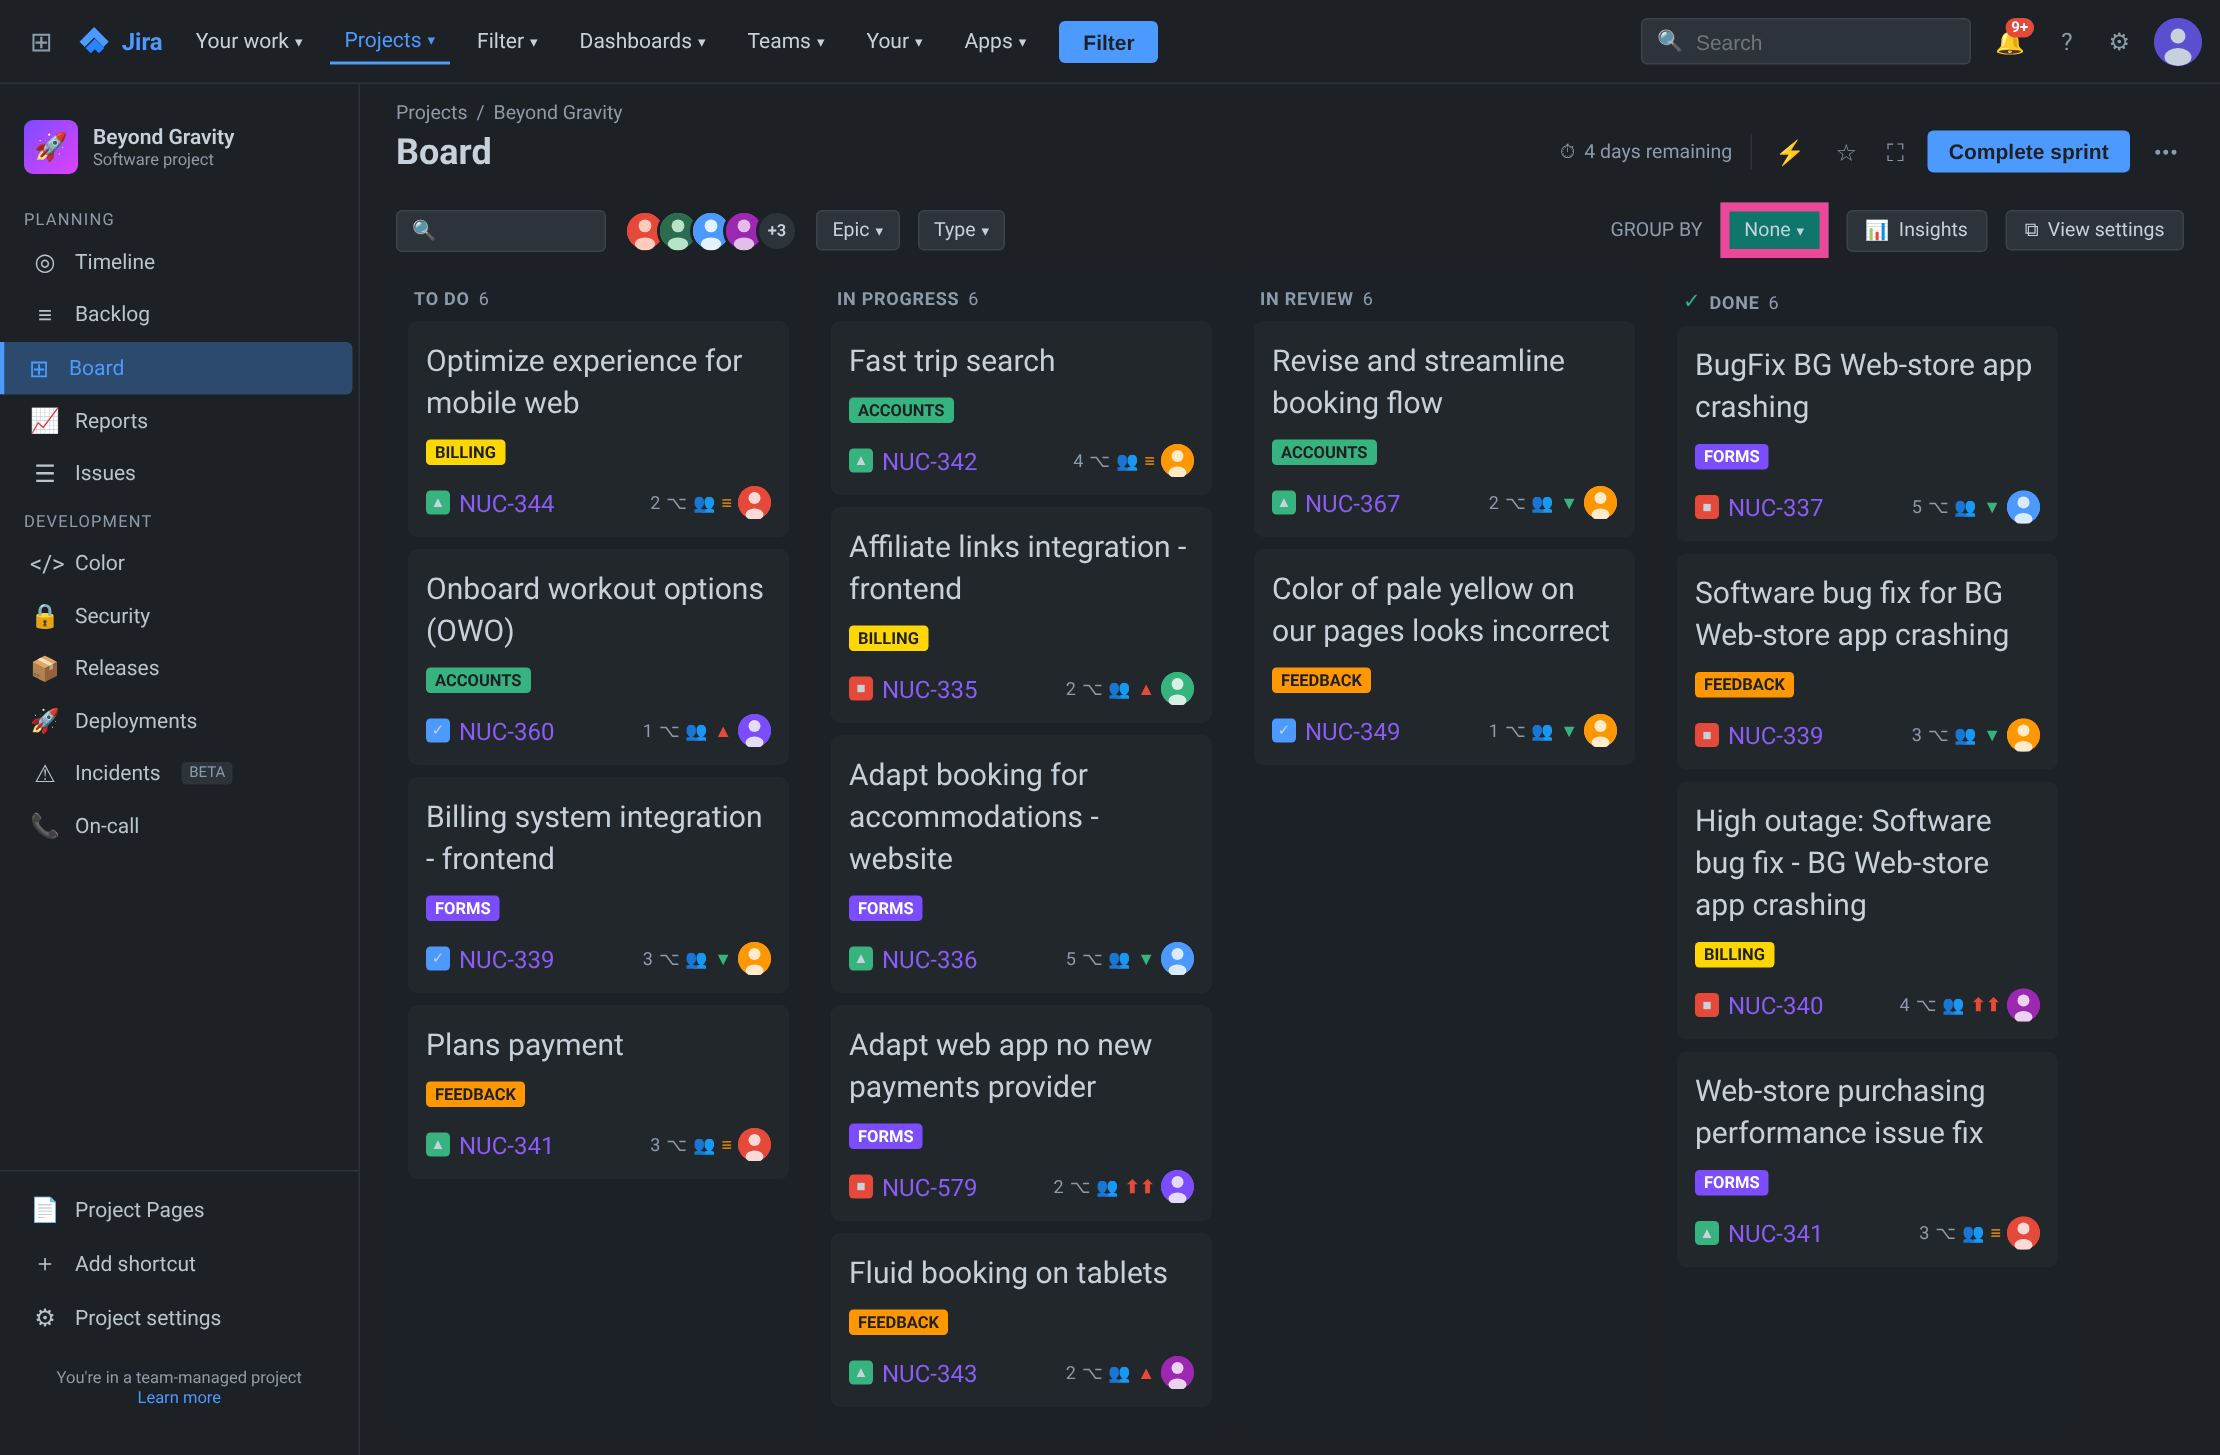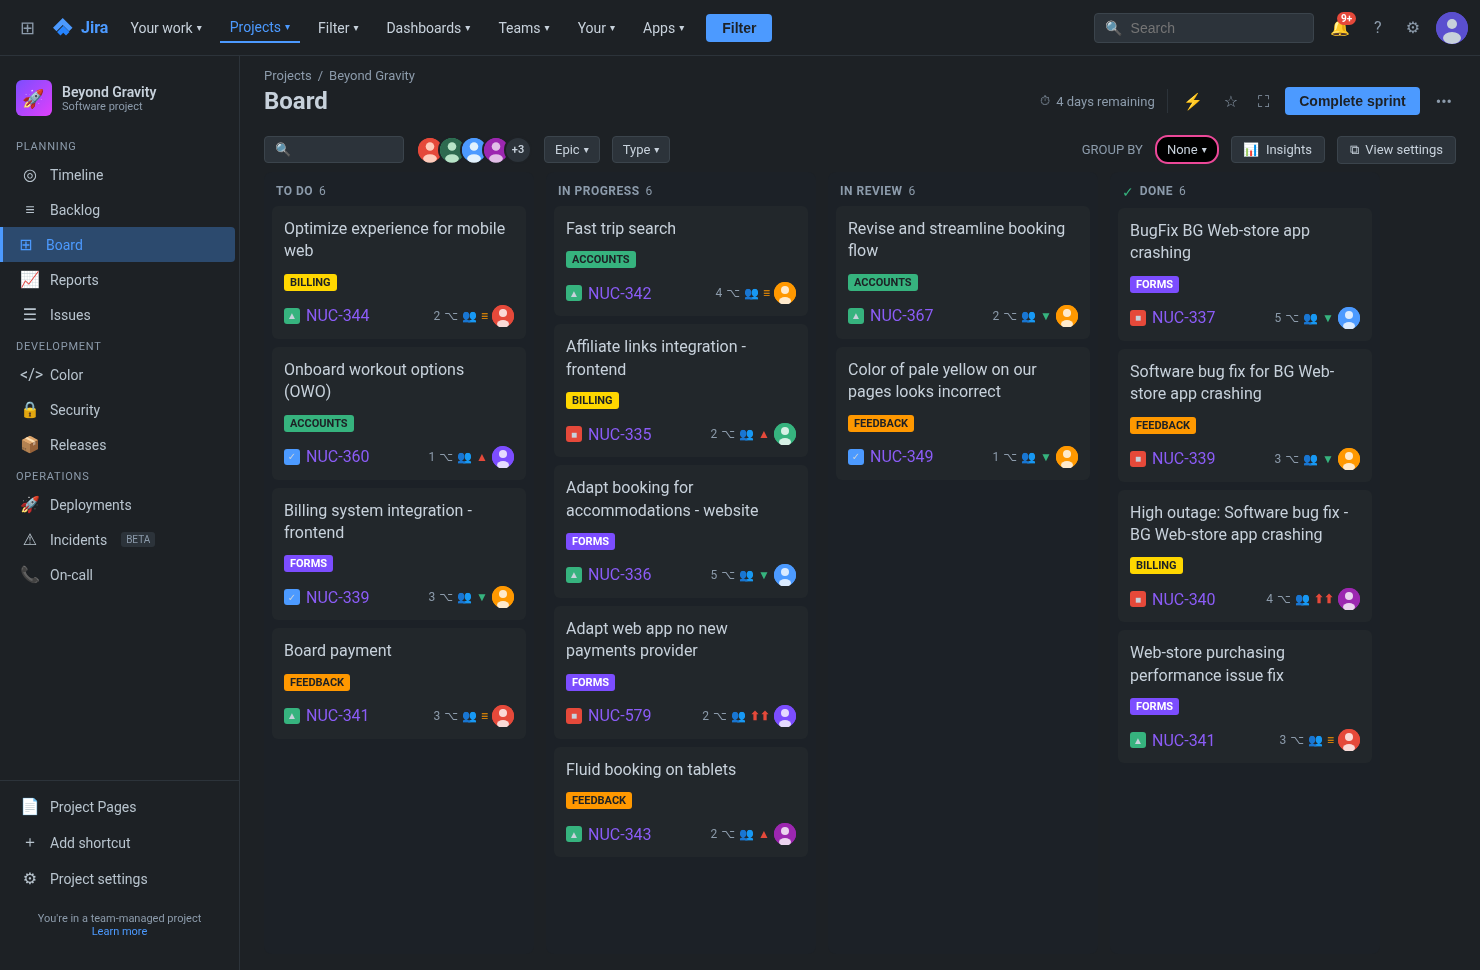--- a/index.html
+++ b/index.html
@@ -55,36 +55,36 @@
     .board-toolbar { padding: 8px 24px; display: flex; align-items: center; gap: 12px; }
     .search-box { background: #2c333a; border: 1px solid #3b444c; border-radius: 4px; display: flex; align-items: center; padding: 5px 10px; gap: 6px; width: 140px; }
     .search-box input { background: transparent; border: none; color: #c7d1db; font-size: 13px; outline: none; width: 100%; }
     .avatars { display: flex; align-items: center; }
     .avatar-sm { width: 28px; height: 28px; border-radius: 50%; border: 2px solid #1d2125; margin-left: -6px; display: flex; align-items: center; justify-content: center; font-size: 11px; font-weight: 600; cursor: pointer; flex-shrink: 0; }
     .avatar-sm:first-child { margin-left: 0; }
     .avatar-count { background: #2c333a; color: #c7d1db; font-size: 11px; }
     .filter-btn { background: #2c333a; border: 1px solid #3b444c; color: #c7d1db; font-size: 13px; padding: 5px 10px; border-radius: 4px; cursor: pointer; display: flex; align-items: center; gap: 4px; }
     .toolbar-spacer { flex: 1; }
     .group-by { display: flex; align-items: center; gap: 8px; font-size: 13px; color: #8c9bab; }
-    .group-by-select { background: #000000; border: 2px solid #ec4899; color: #c7d1db; font-size: 13px; padding: 5px 10px; border-radius: 13px; cursor: pointer; display: flex; align-items: center; gap: 4px; }
+    .group-by-select { background: #0f766e; border: 6px solid #ec4899; color: #c7d1db; font-size: 13px; padding: 5px 10px; border-radius: 0; cursor: pointer; display: flex; align-items: center; gap: 4px; }
     .insights-btn { background: #2c333a; border: 1px solid #3b444c; color: #c7d1db; font-size: 13px; padding: 5px 12px; border-radius: 4px; cursor: pointer; display: flex; align-items: center; gap: 6px; }
     .view-settings-btn { background: #2c333a; border: 1px solid #3b444c; color: #c7d1db; font-size: 13px; padding: 5px 12px; border-radius: 4px; cursor: pointer; display: flex; align-items: center; gap: 6px; }
 
     
     .board { display: flex; gap: 12px; padding: 0 24px 16px; flex: 1; overflow-x: auto; overflow-y: hidden; }
     .column { background: #1c2127; border-radius: 8px; width: 270px; min-width: 270px; display: flex; flex-direction: column; max-height: 100%; }
-    .column-header { padding: 12px 12px 8px; display: flex; align-items: flex-start; gap: 6px; flex-shrink: 0; }
+    .column-header { padding: 12px 12px 8px; display: flex; align-items: flex-end; gap: 6px; flex-shrink: 0; }
     .column-title { font-size: 12px; font-weight: 700; color: #8c9bab; text-transform: uppercase; letter-spacing: 0.5px; }
     .column-count { font-size: 12px; color: #8c9bab; }
     .column-check { color: #36b37e; font-size: 14px; }
     .column-cards { padding: 0 8px 8px; overflow-y: auto; flex: 1; display: flex; flex-direction: column; gap: 8px; }
 
     
     .card { background: #22272b; border-radius: 6px; padding: 12px; cursor: pointer; }
-    .card-title { font-size: 16px; color: #c7d1db; margin-bottom: 8px; line-height: 1.4; }
+    .card-title { font-size: 20px; color: #c7d1db; margin-bottom: 8px; line-height: 1.4; }
     .card-label { display: inline-block; font-size: 11px; font-weight: 700; padding: 2px 6px; border-radius: 3px; margin-bottom: 8px; text-transform: uppercase; }
     .label-billing { background: #ffd700; color: #1d2125; }
     .label-accounts { background: #36b37e; color: #1d2125; }
     .label-forms { background: #7c4dff; color: white; }
     .label-feedback { background: #ff9800; color: #1d2125; }
     .card-footer { display: flex; align-items: center; gap: 6px; margin-top: 6px; }
     .card-type-icon { width: 16px; height: 16px; border-radius: 3px; display: flex; align-items: center; justify-content: center; font-size: 10px; flex-shrink: 0; }
     .card-id { font-size: 16px; color: #8b5cf6; }
     .card-meta { display: flex; align-items: center; gap: 4px; margin-left: auto; }
     .card-num { font-size: 12px; color: #8c9bab; }
@@ -215,21 +215,20 @@
     </div>
     <div class="sidebar-item">
       <span class="sidebar-icon">🔒</span>
       <span>Security</span>
     </div>
     <div class="sidebar-item">
       <span class="sidebar-icon">📦</span>
       <span>Releases</span>
     </div>
 
-    <div class="sidebar-section-label">OPERATIONS</div>
 
     <div class="sidebar-item">
       <span class="sidebar-icon">🚀</span>
       <span>Deployments</span>
     </div>
     <div class="sidebar-item">
       <span class="sidebar-icon">⚠</span>
       <span>Incidents</span>
       <span class="beta-badge">BETA</span>
     </div>
@@ -414,21 +413,21 @@
             <svg width="22" height="22" viewBox="0 0 22 22">
                       <circle cx="11" cy="11" r="11" fill="#ff9800"></circle>
                       <circle cx="11" cy="8" r="4" fill="rgba(255,255,255,0.8)"></circle>
                       <ellipse cx="11" cy="19" rx="6" ry="4" fill="rgba(255,255,255,0.8)"></ellipse>
                     </svg>
           </div>
         </div>
       </div>
     </div>
             <div class="card">
-      <div class="card-title">Board payment</div>
+      <div class="card-title">Plans payment</div>
       <div><span class="card-label label-feedback">FEEDBACK</span></div>
       <div class="card-footer">
         <div class="card-type-icon" style="background:#36b37e">▲</div>
         <span class="card-id">NUC-341</span>
         <div class="card-meta">
           <span class="card-num">3</span>
           <span class="card-icon">⌥</span>
           <span class="card-icon">👥</span>
           <span class="card-priority priority-medium">≡</span>
           <div class="card-avatar" style="background:#e5493a">

